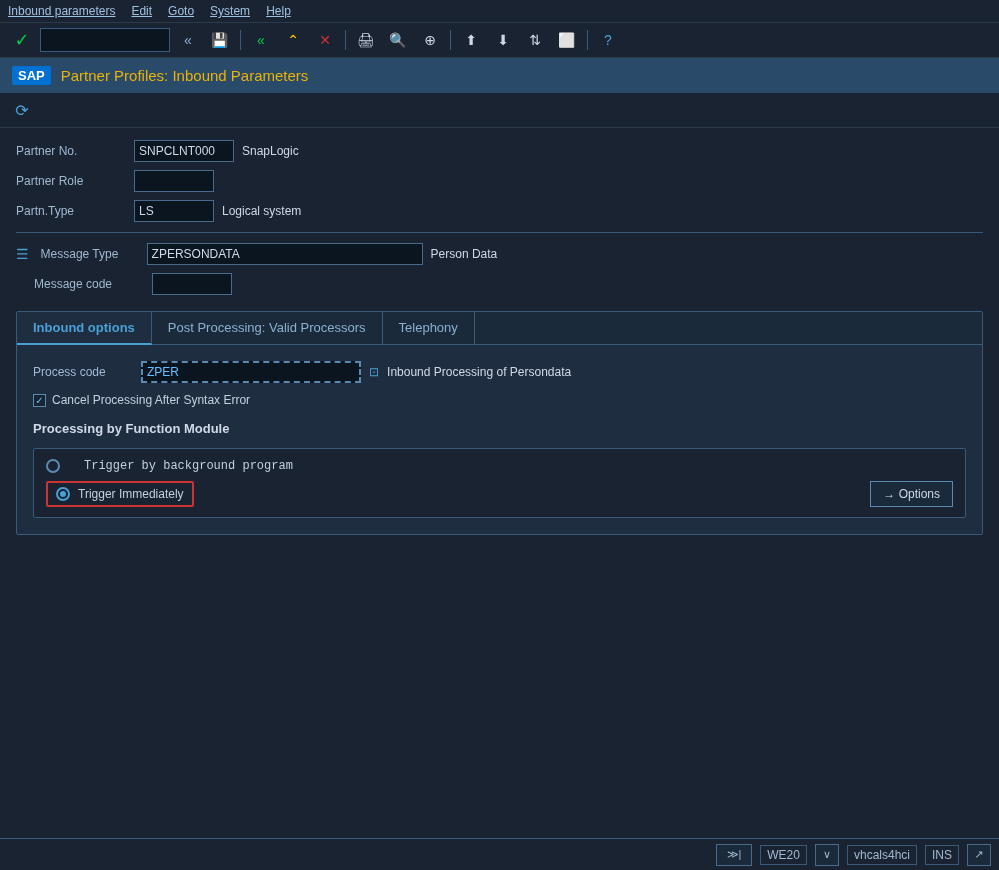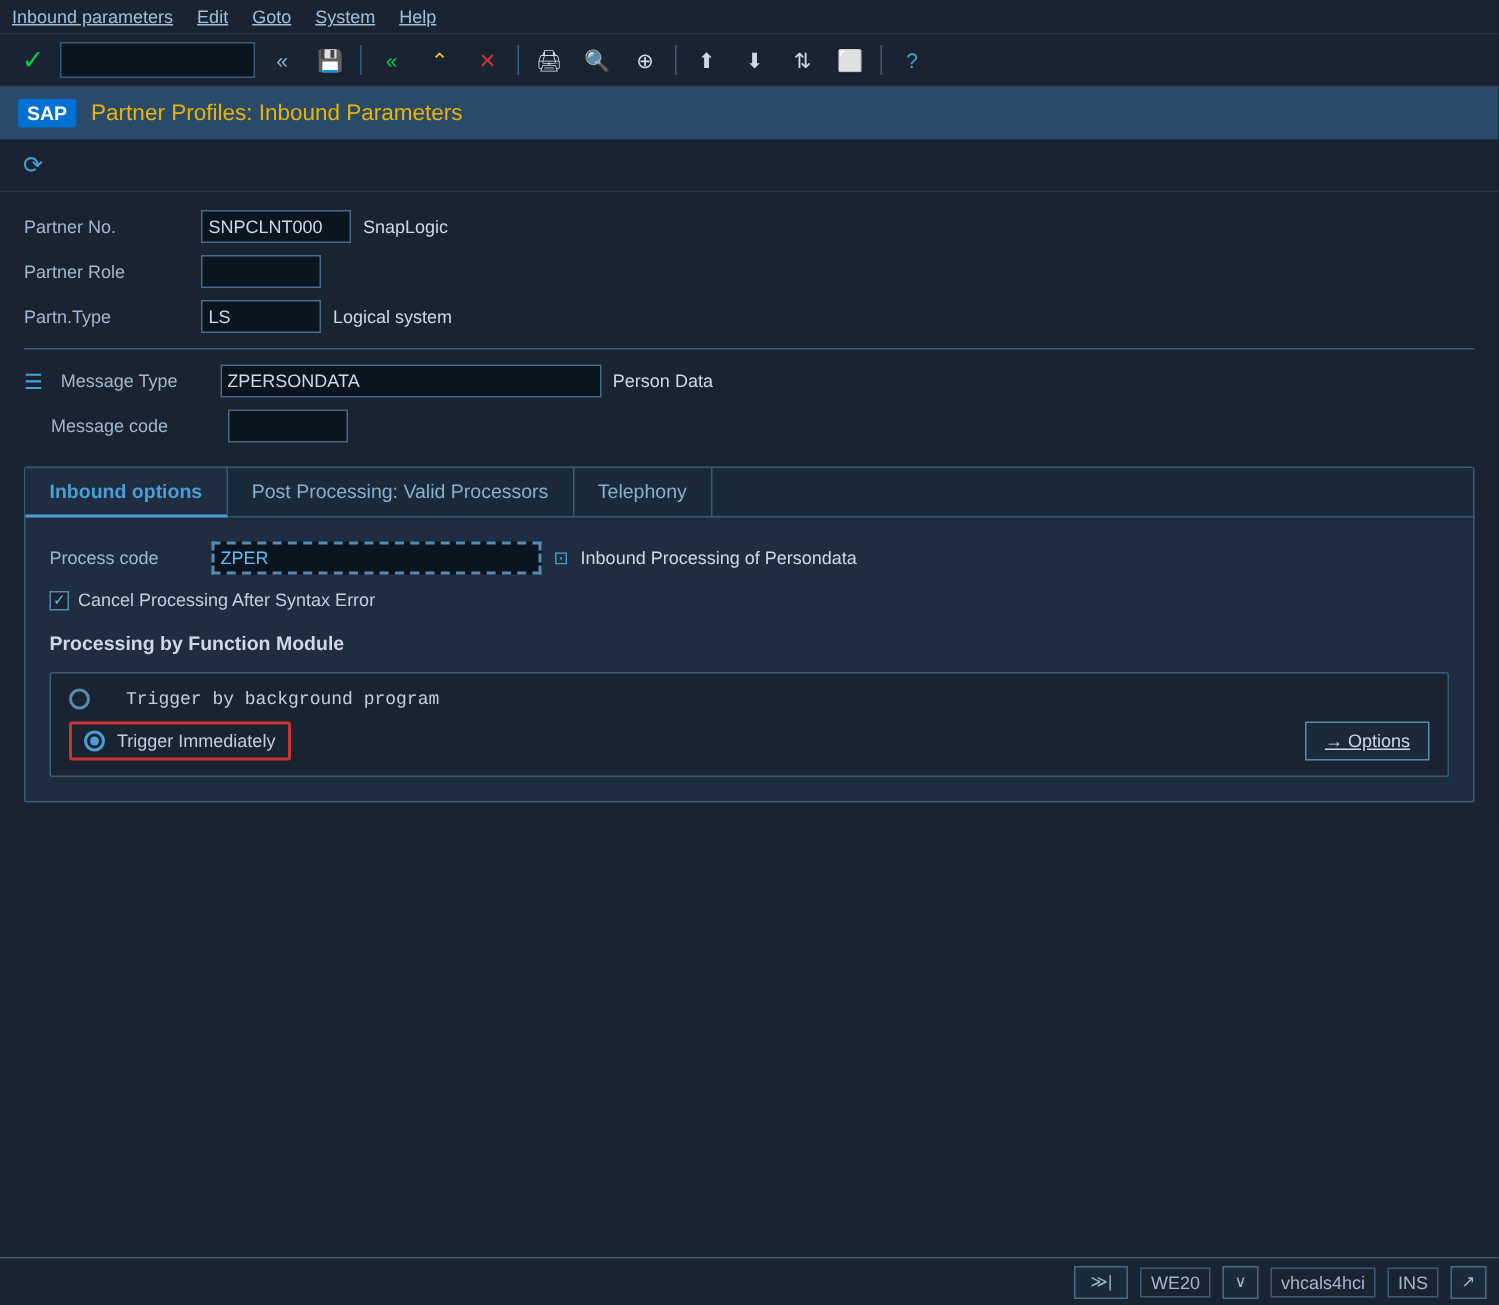--- a/index.html
+++ b/index.html
@@ -116,21 +116,21 @@
     .form-input {
       height: 22px;
       background: #0a1520;
       border: 1px solid #4a6a8a;
       color: #d0d8e8;
       padding: 0 4px;
       font-size: 12px;
     }
     .form-input-sm { width: 100px; }
     .form-input-md { width: 80px; }
-    .form-input-lg { width: 254px; }
+    .form-input-lg { width: 276px; }
     .form-value {
       color: #d0d8e8;
       font-size: 12px;
     }
 
     
     .tabs-container {
       margin-top: 16px;
       background: #1e2e40;
       border: 1px solid #3a5a7a;
@@ -281,21 +281,20 @@
       background: #1a2a3a;
       border: 1px solid #5a8ab0;
       color: #d0d8e8;
       padding: 0 12px;
       font-size: 12px;
       cursor: pointer;
       display: flex;
       align-items: center;
       gap: 6px;
       margin-left: auto;
-      text-decoration: underline;
     }
 
     
     .status-bar {
       position: fixed;
       bottom: 0;
       left: 0;
       width: 999px;
       height: 32px;
       background: #1a2332;

